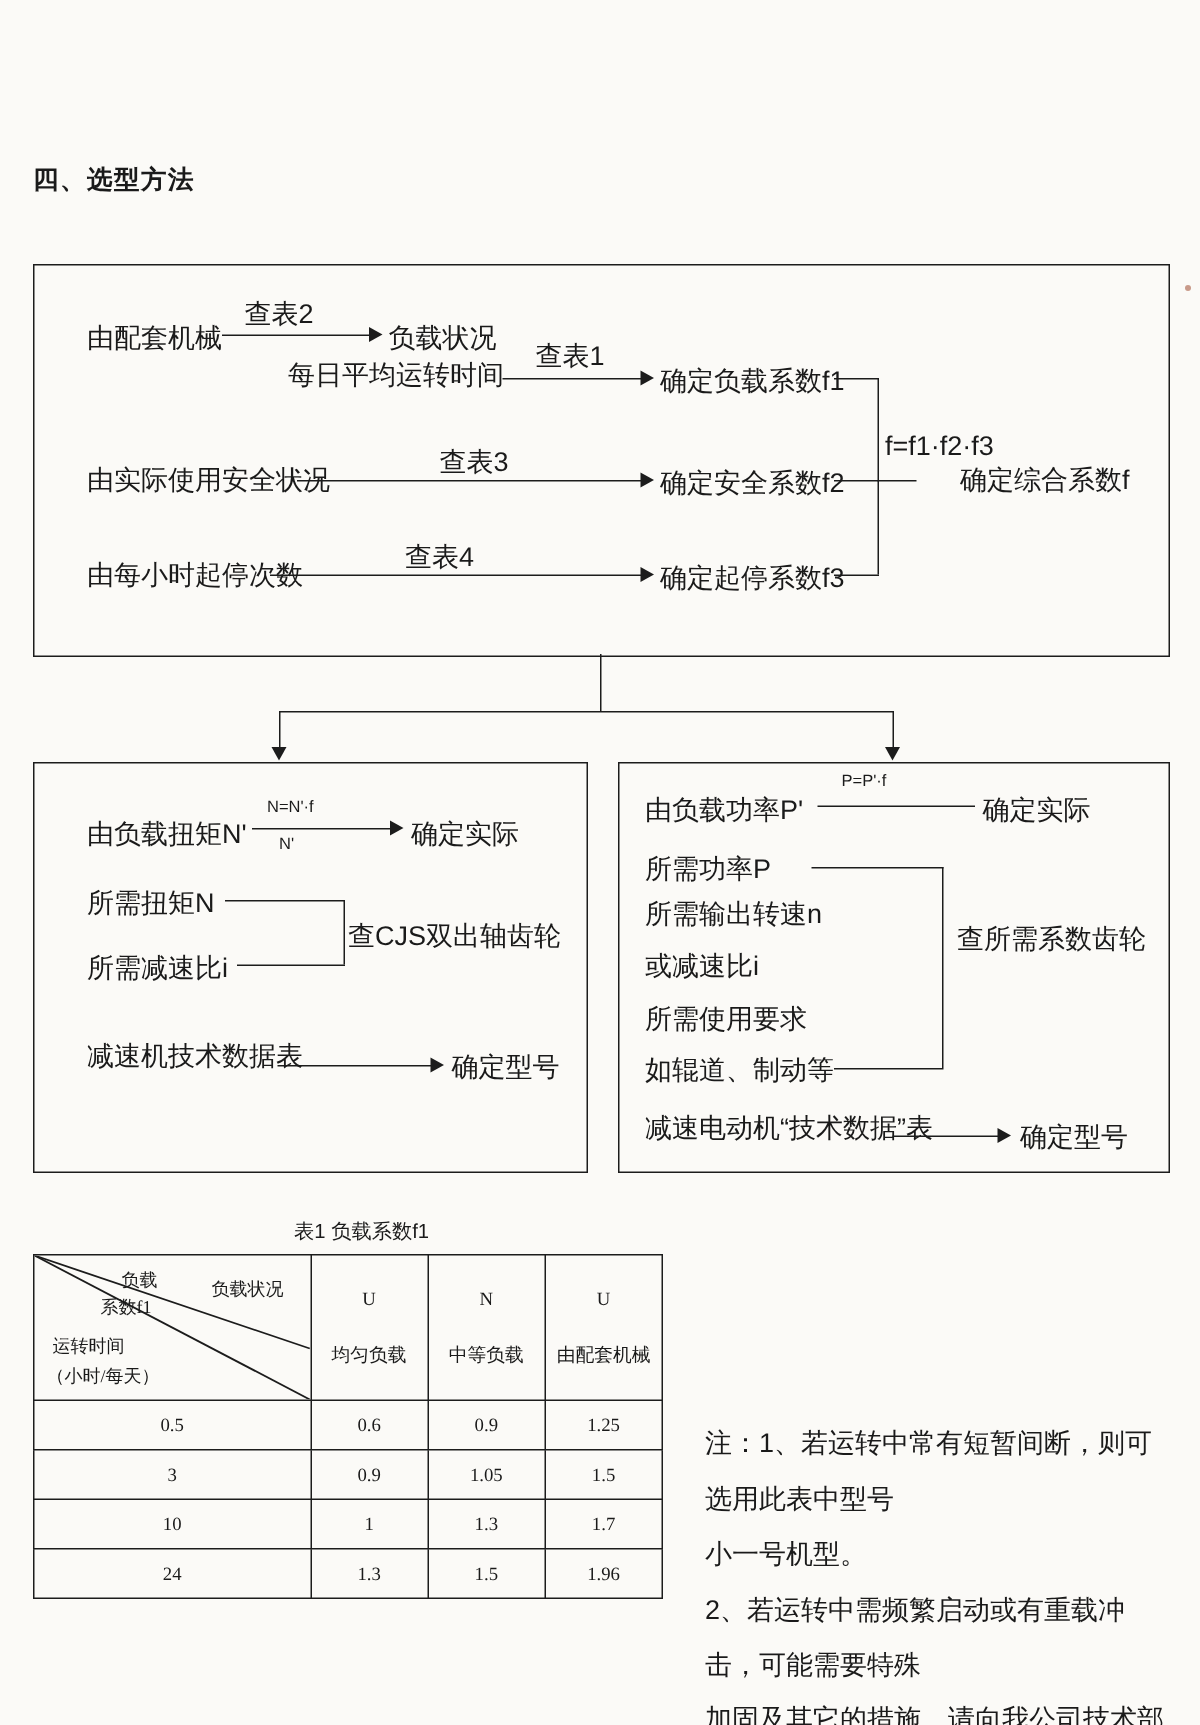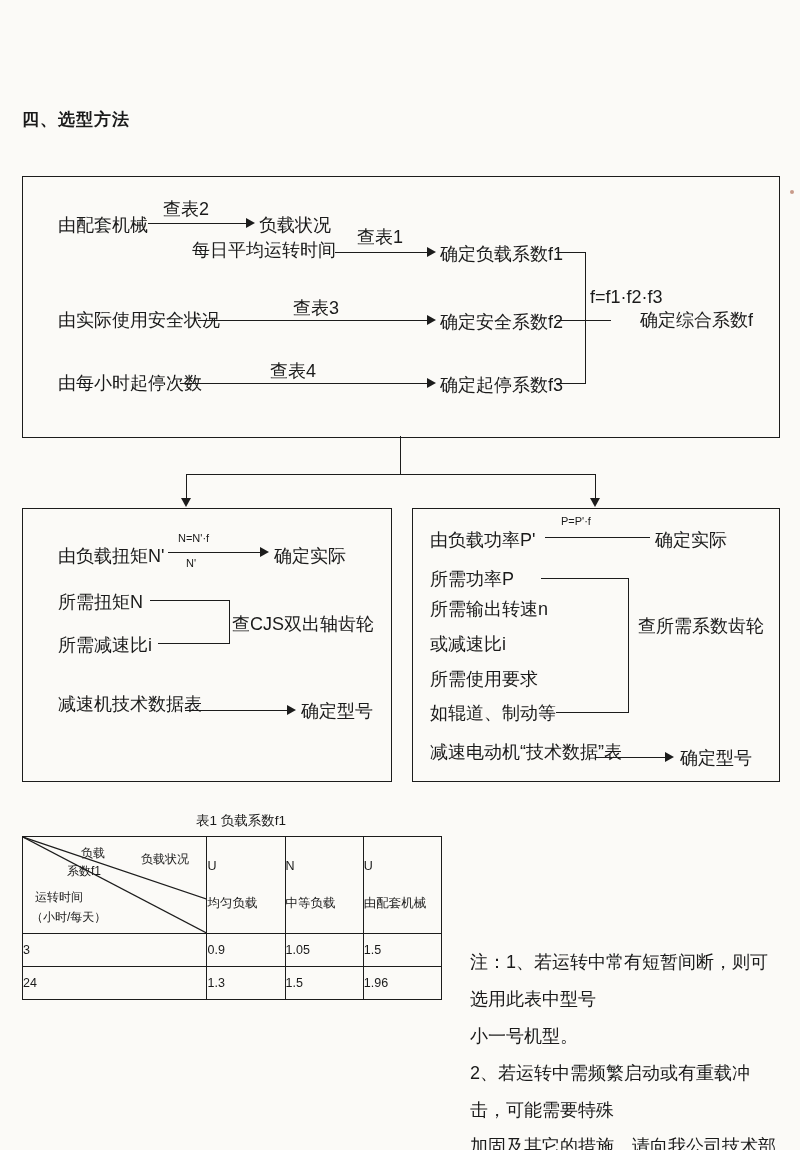--- a/index.html
+++ b/index.html
@@ -82,24 +82,25 @@
   #load-table {
     position: absolute;
     left: 22px;
     top: 836px;
     width: 420px;
     border-collapse: collapse;
     font-size: 12.5px;
   }
   #load-table td, #load-table th {
     border: 1.3px solid #1c1c1c;
-    text-align: left;
+    text-align: center;
     font-weight: normal;
     padding: 0;
     height: 32px;
+    font-family: Liberation Serif, serif;
   }
   #load-table .hdr-cell { height: 96px; }
   .corner {
     position: relative;
     width: 186px;
     overflow: hidden;
   }
   .corner .slash1, .corner .slash2 {
     position: absolute;
     left: 0; top: 0;
@@ -258,24 +259,36 @@
       <td class="hdr-cell" style="width:78px; position:relative;">
         <div style="position:absolute; left:0; right:0; top:22px;">N</div>
         <div style="position:absolute; left:0; right:0; top:58px;">中等负载</div>
       </td>
       <td class="hdr-cell" style="width:78px; position:relative;">
         <div style="position:absolute; left:0; right:0; top:22px;">U</div>
         <div style="position:absolute; left:0; right:0; top:58px;">由配套机械</div>
       </td>
     </tr>
     <tr>
+      <td>0.5</td>
+      <td>0.6</td>
+      <td>0.9</td>
+      <td>1.25</td>
+    </tr>
+    <tr>
       <td>3</td>
       <td>0.9</td>
       <td>1.05</td>
       <td>1.5</td>
+    </tr>
+    <tr>
+      <td>10</td>
+      <td>1</td>
+      <td>1.3</td>
+      <td>1.7</td>
     </tr>
     <tr>
       <td>24</td>
       <td>1.3</td>
       <td>1.5</td>
       <td>1.96</td>
     </tr>
   </tbody>
     </table>
 

